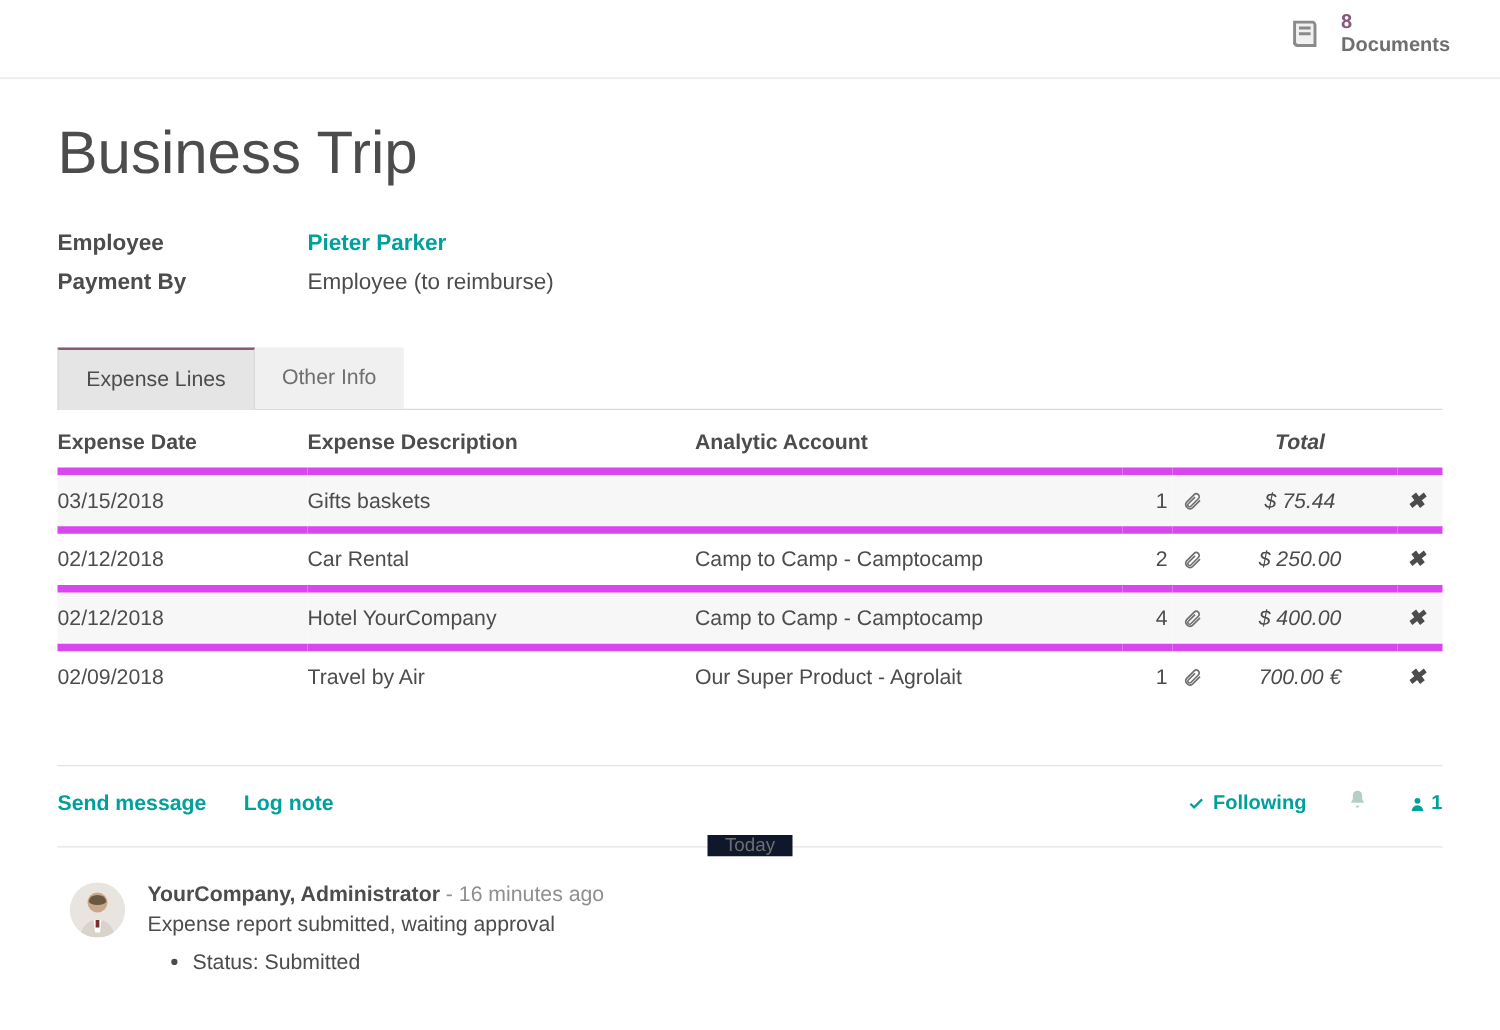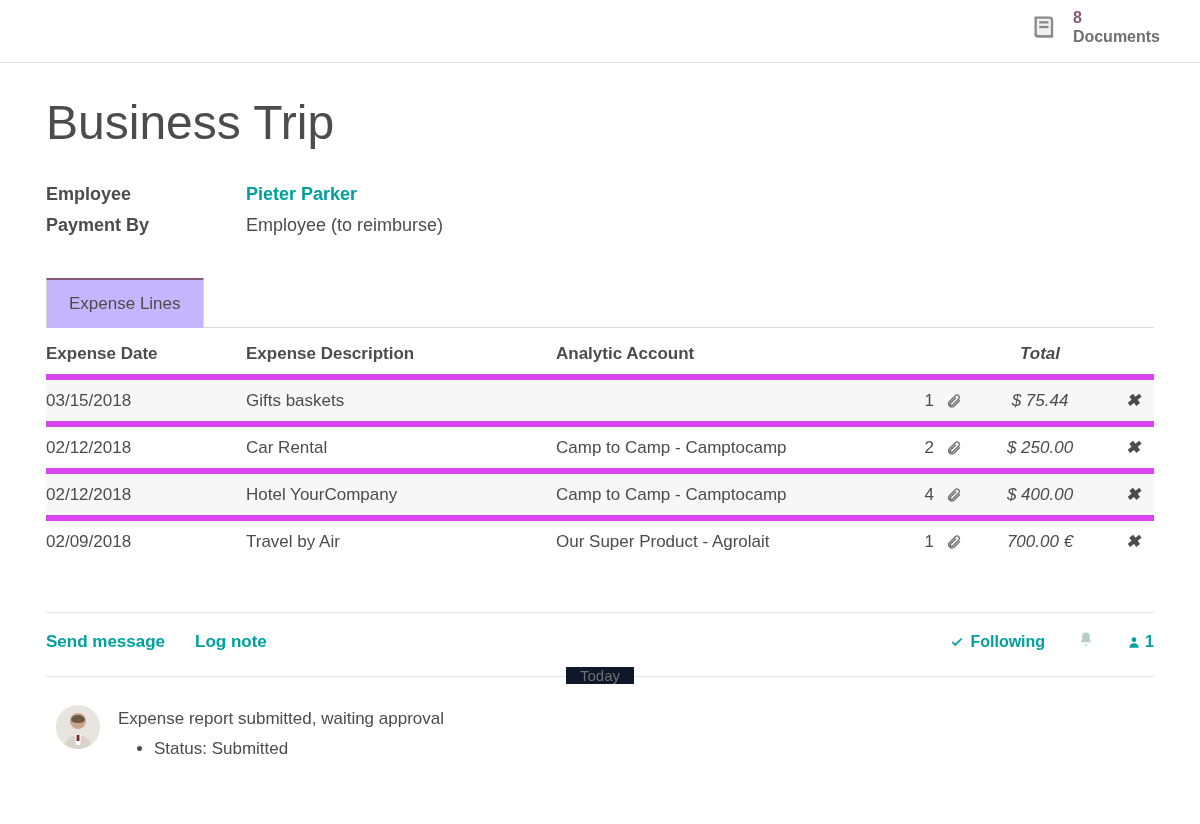--- a/index.html
+++ b/index.html
@@ -23,21 +23,21 @@
   .fields { display: grid; grid-template-columns: 200px auto; row-gap: 10px; font-size: 18px; }
   .field-label { font-weight: 600; color: #4c4c4c; }
   .field-value { color: #4c4c4c; }
   .field-value.link { color: #00a09d; font-weight: 600; cursor: pointer; }
 
   .tabs { margin-top: 42px; border-bottom: 1px solid #d9d9d9; display: flex; gap: 0; position: relative; }
   .tab {
     padding: 14px 22px; font-size: 17px; color: #6f6f6f; background: #f0f0f0; border: 1px solid #d9d9d9; border-bottom: none; border-top: 2px solid transparent; cursor: pointer; user-select: none;
   }
   .tab.active {
-    background: #c4b5fd; color: #4c4c4c; border-top: 2px solid #875a7b; margin-bottom: -1px;
+    background: #e5e5e5; color: #4c4c4c; border-top: 2px solid #875a7b; margin-bottom: -1px;
   }
   .tab:not(.active) { border: none; background: #f0f0f0; }
 
   table.expense-table { width: 100%; border-collapse: collapse; margin-top: 0; }
   table.expense-table th {
     text-align: left; font-weight: 600; font-size: 17px; color: #4c4c4c; padding: 16px 6px 10px 0;
   }
   table.expense-table th.right, table.expense-table td.right { text-align: center; font-style: italic; }
   table.expense-table td { padding: 10px 6px 10px 0; font-size: 17px; color: #4c4c4c; border-top: 6px solid #d946ef; }
   table.expense-table tr.alt td { background: #f7f7f7; }
@@ -95,20 +95,21 @@
 
   <div class="fields">
     <div class="field-label">Employee</div>
     <div class="field-value link">Pieter Parker</div>
     <div class="field-label">Payment By</div>
     <div class="field-value">Employee (to reimburse)</div>
   </div>
 
   <div class="tabs">
     <div class="tab active">Expense Lines</div>
+    <div class="tab">Other Info</div>
   </div>
 
   <table class="expense-table">
     <thead>
       <tr>
         <th style="width:200px">Expense Date</th>
         <th style="width:310px">Expense Description</th>
         <th>Analytic Account</th>
         <th style="width:40px"></th>
         <th style="width:30px"></th>
@@ -199,19 +200,23 @@
       <svg width="44" height="44" viewBox="0 0 44 44">
         <rect width="44" height="44" fill="#e8e4df"></rect>
         <circle cx="22" cy="16" r="8" fill="#c9a88a"></circle>
         <path d="M22 10 q-6 0 -7 5 q1 3 7 3 q6 0 7 -3 q-1 -5 -7 -5" fill="#6b5840"></path>
         <path d="M8 44 q2 -14 14 -14 q12 0 14 14 Z" fill="#d9d3cc"></path>
         <path d="M19 30 h6 l-1 10 h-4 Z" fill="#fff"></path>
         <rect x="20.5" y="30" width="3" height="6" fill="#7a2e2e"></rect>
       </svg>
     </div>
     <div class="msg-body">
+      <div class="msg-head">
+        <span class="author">YourCompany, Administrator</span>
+        <span class="timeago"> - <span>16 minutes ago</span></span>
+      </div>
       <div class="msg-text">Expense report submitted, waiting approval</div>
       <ul class="msg-list">
         <li>Status: Submitted</li>
       </ul>
     </div>
   </div>
 </div>
 
 </body></html>

